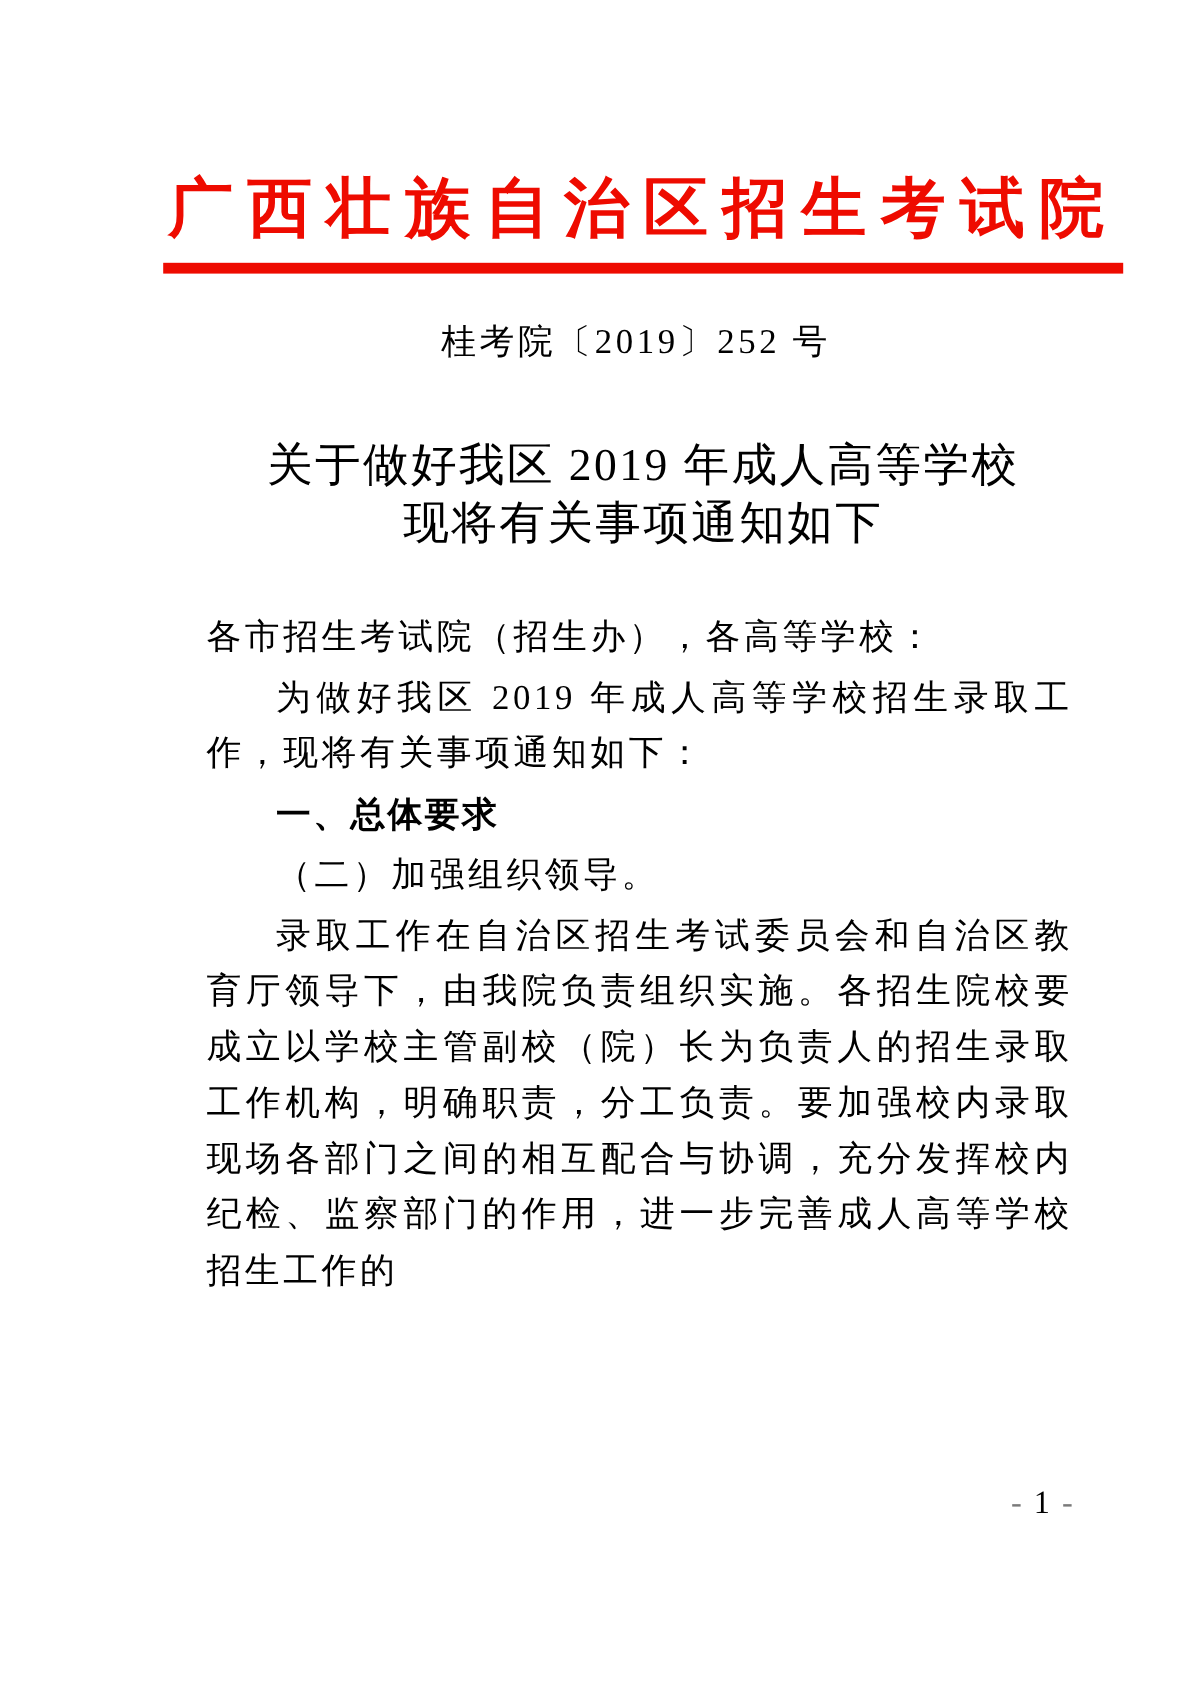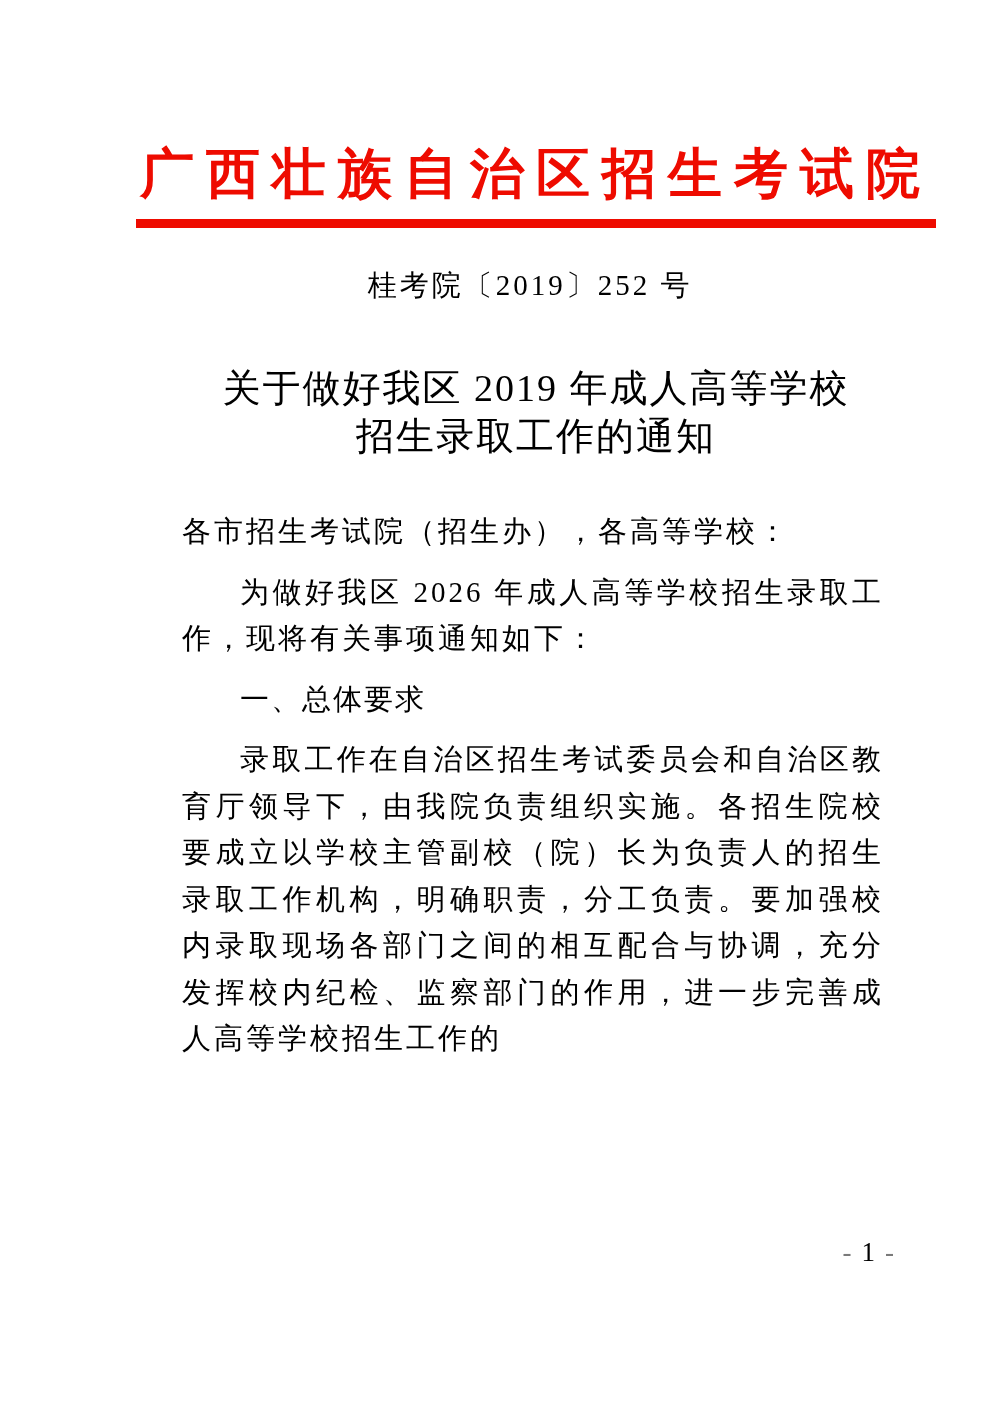--- a/index.html
+++ b/index.html
@@ -57,28 +57,28 @@
   .body-text {
     margin-top: 48px;
     padding: 0 134px 0 128px;
     font-size: 29px;
     line-height: 46.5px;
     text-align: justify;
     text-justify: inter-character;
     letter-spacing: 3px;
   }
   .body-text p {
-    margin: 14px;
+    margin: 4px;
   }
   .para, .h-bold, .h-kai {
     text-indent: 2em;
   }
   .h-bold {
     font-family: "Liberation Sans", "DejaVu Sans", sans-serif;
-    font-weight: normal;
+    font-weight: bold;
     letter-spacing: 2px;
   }
   
   .page-number {
     position: absolute;
     top: 1237px;
     right: 128px;
     font-size: 27px;
     line-height: 30px;
     letter-spacing: 2px;
@@ -97,27 +97,28 @@
 <div class="page">
 
   <div class="masthead">广西壮族自治区招生考试院</div>
 
   <div class="red-rule"></div>
 
   <div class="doc-number">桂考院〔2019〕252 号</div>
 
   <h1 class="doc-title">
     <span>关于做好我区 2019 年成人高等学校</span><br>
-    <span>招生录取工作的通知</span>
+    <span>现将有关事项通知如下</span>
   </h1>
 
   <div class="body-text">
     <p class="salutation">各市招生考试院（招生办），各高等学校：</p>
-    <p class="para">为做好我区 2026 年成人高等学校招生录取工作，现将有关事项通知如下：</p>
+    <p class="para">为做好我区 2019 年成人高等学校招生录取工作，现将有关事项通知如下：</p>
     <p class="h-bold">一、总体要求</p>
+    <p class="h-kai">（二）加强组织领导。</p>
     <p class="para">录取工作在自治区招生考试委员会和自治区教育厅领导下，由我院负责组织实施。各招生院校要成立以学校主管副校（院）长为负责人的招生录取工作机构，明确职责，分工负责。要加强校内录取现场各部门之间的相互配合与协调，充分发挥校内纪检、监察部门的作用，进一步完善成人高等学校招生工作的</p>
   </div>
 
   <div class="page-number">
     <span class="dash">-</span><span class="num">1</span><span class="dash">-</span>
   </div>
 
 </div>
 
 </body></html>

